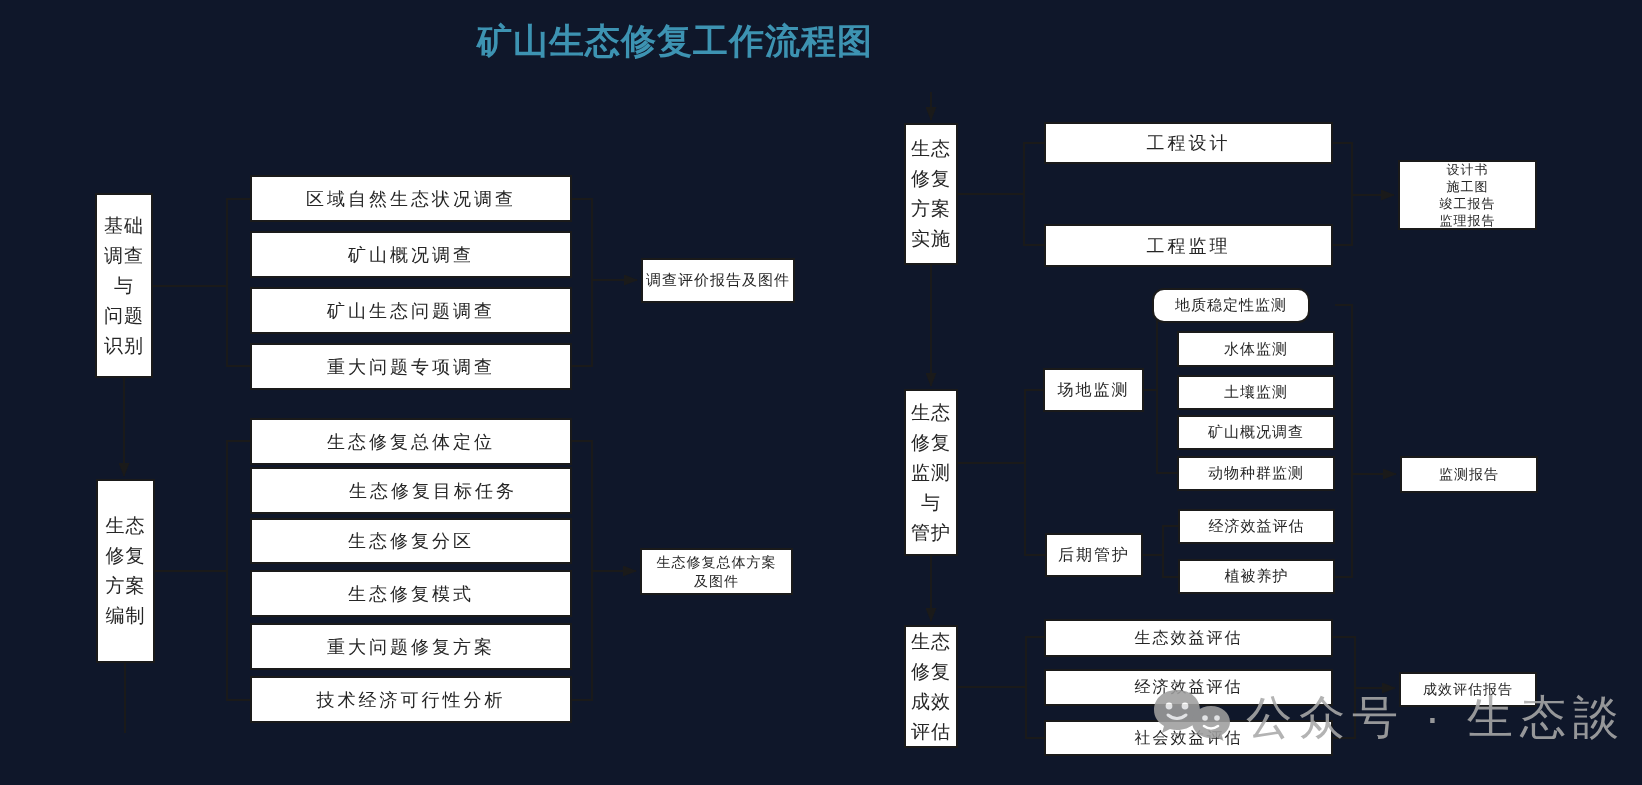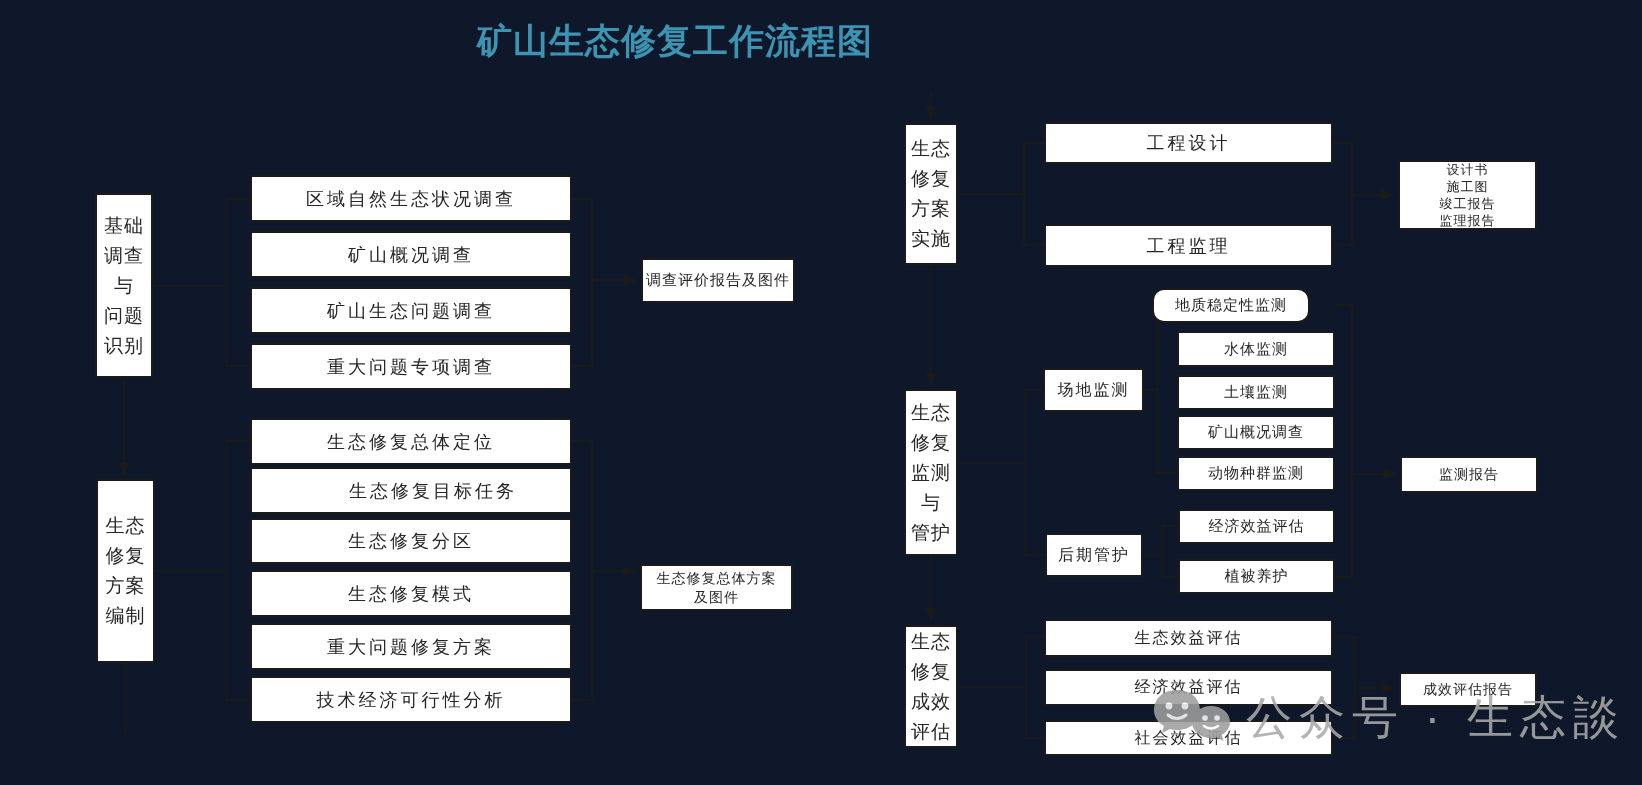--- a/index.html
+++ b/index.html
@@ -111,21 +111,21 @@
   <div class="box stage" style="left:96px;top:479px;width:59px;height:184px;">生态
 修复
 方案
 编制</div>
   <div class="box task" style="left:250px;top:418px;width:322px;height:47px;text-align:center;">生态修复总体定位</div>
   <div class="box task" style="left:250px;top:467px;width:322px;height:47px;padding-left:44px;">生态修复目标任务</div>
   <div class="box task" style="left:250px;top:518px;width:322px;height:46px;">生态修复分区</div>
   <div class="box task" style="left:250px;top:570px;width:322px;height:47px;">生态修复模式</div>
   <div class="box task" style="left:250px;top:623px;width:322px;height:47px;">重大问题修复方案</div>
   <div class="box task" style="left:250px;top:676px;width:322px;height:47px;">技术经济可行性分析</div>
-  <div class="box report-sm" style="left:640px;top:548px;width:153px;height:47px;margin-top:16px;">生态修复总体方案
+  <div class="box report-sm" style="left:640px;top:548px;width:153px;height:47px;">生态修复总体方案
 及图件</div>
 
   <div class="box stage" style="left:904px;top:123px;width:54px;height:142px;">生态
 修复
 方案
 实施</div>
   <div class="box task" style="left:1044px;top:122px;width:289px;height:42px;">工程设计</div>
   <div class="box task" style="left:1044px;top:224px;width:289px;height:43px;">工程监理</div>
   <div class="box report-xs" style="left:1398px;top:160px;width:139px;height:70px;">设计书
 施工图

